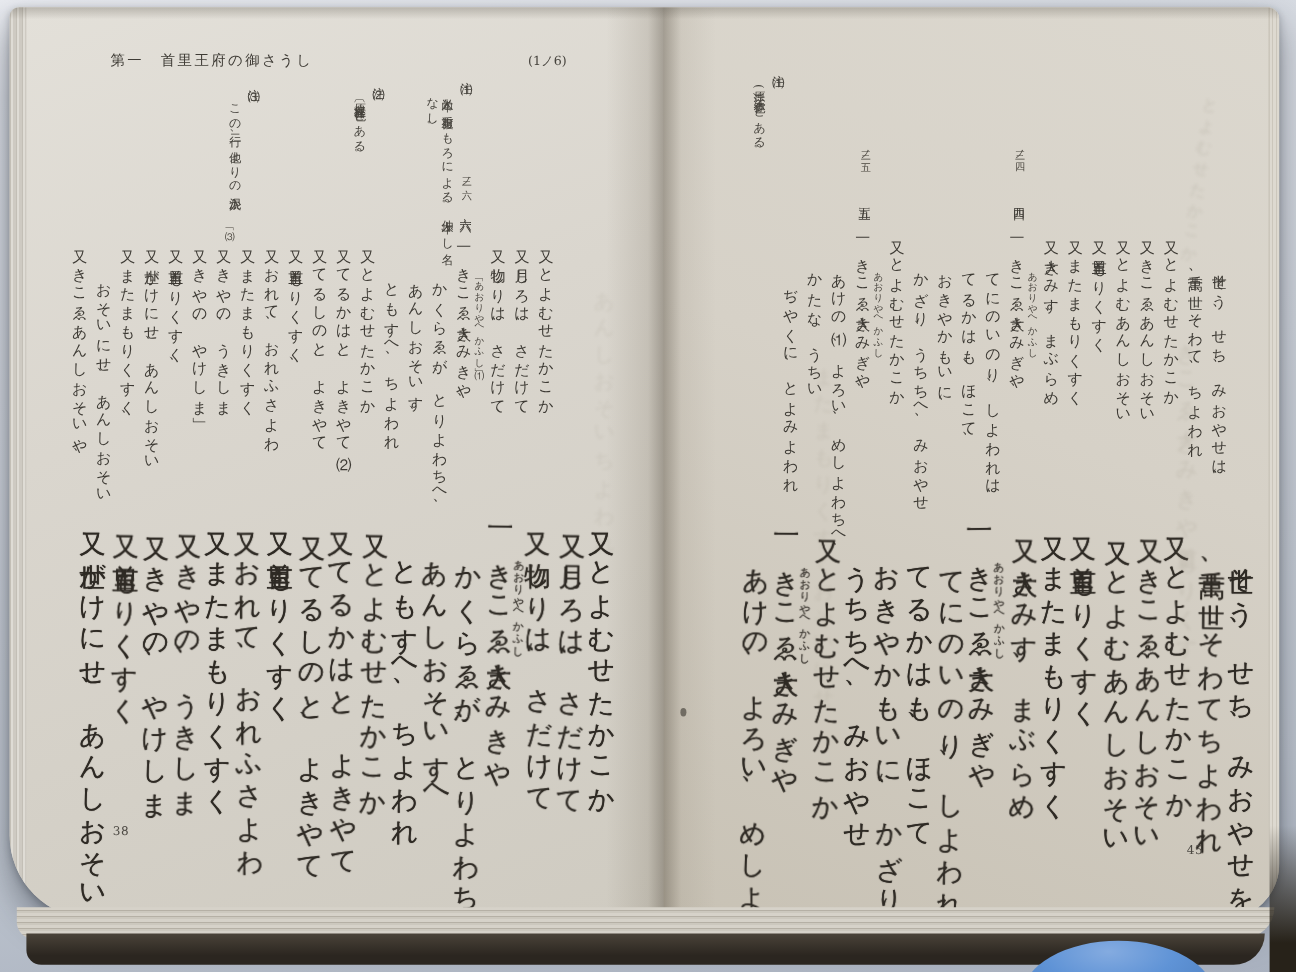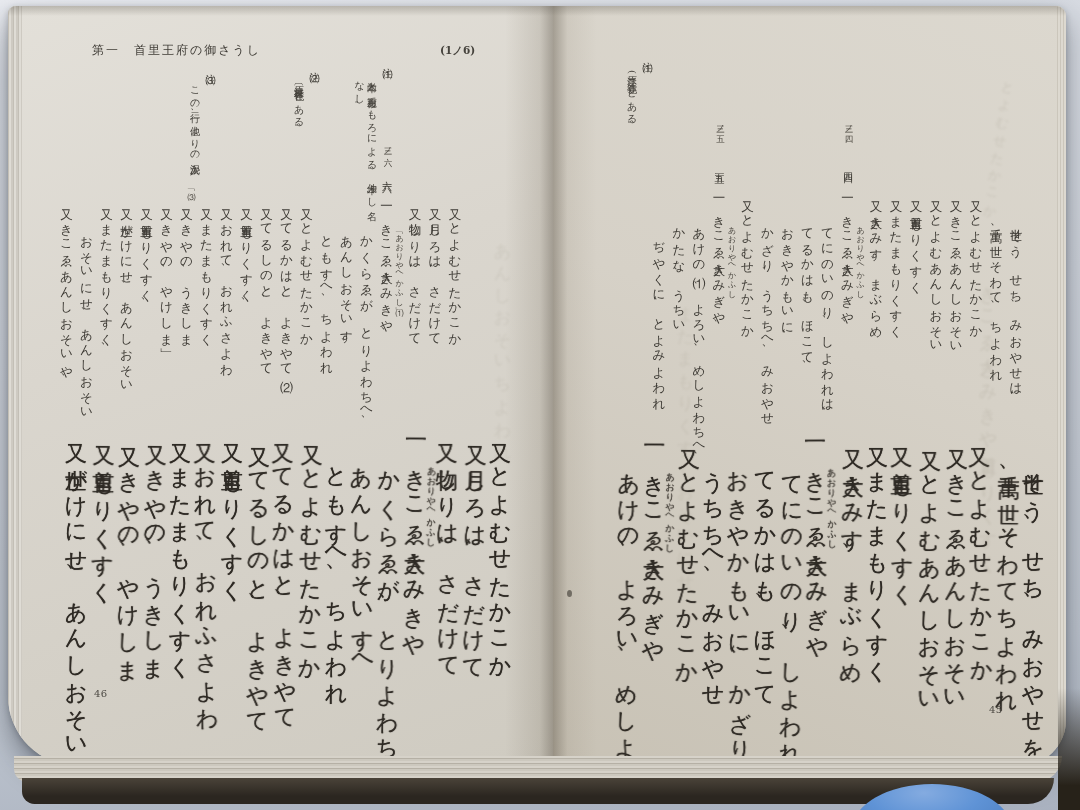--- a/index.html
+++ b/index.html
@@ -30,21 +30,21 @@
   .cover{position:absolute;left:22px;top:778px;width:1032px;height:26px;
     background:linear-gradient(180deg,#4a4339 0%,#2b2620 70%);border-radius:0 0 46px 22px;}
   .blue-thing{position:absolute;left:852px;top:784px;width:160px;height:50px;
     border-radius:80px 80px 0 0/46px 46px 0 0;
     background:radial-gradient(ellipse at 45% 18%,#84abe0 0%,#5f93d6 45%,#4a7cbd 100%);}
   .corner-dark{position:absolute;right:0;top:688px;width:22px;height:122px;
     background:linear-gradient(180deg,rgba(40,36,30,0),#272219 80%);}
   .ink-dot{position:absolute;left:559px;top:584px;width:5px;height:7px;border-radius:50%;
     background:#55514a;opacity:.75;}
   .rtitle{position:absolute;left:72px;top:36px;font-size:12px;color:#3e3b35;letter-spacing:2px;}
-  .folio{position:absolute;left:420px;top:38px;font-size:10.5px;color:#45423c;font-weight:bold;}
+  .folio{position:absolute;left:420px;top:38px;font-size:10.5px;color:#45423c;}
   .print{position:absolute;writing-mode:vertical-rl;color:#3d3a34;font-size:12.5px;}
   .page-left  .print{right:92px;top:193px;}
   .page-right .print{right:44px;top:185px;}
   .col{position:relative;white-space:nowrap;line-height:1;letter-spacing:1.5px;margin-left:7.5px;}
   .col.i1{padding-top:28px;}
   .col.i2{padding-top:42px;}
   .col.gap{margin-right:16px;}
   .ruby{position:absolute;right:-10px;top:30px;font-size:8px;letter-spacing:0;color:#4a463f;white-space:nowrap;}
   .num{position:absolute;top:-26px;right:1px;font-size:10px;letter-spacing:2px;color:#3d3a34;}
   .xref{position:absolute;top:-72px;right:0;font-size:8.5px;letter-spacing:0;color:#4a463f;}
@@ -144,21 +144,21 @@
           <div class="col">又　おれて、おれふさよわ</div>
           <div class="col">又　またまもりくすく</div>
           <div class="col">又　きゝやの、うきしま</div>
           <div class="col">又　きゝやの、やけしま</div>
           <div class="col">又　首里もりくすく</div>
           <div class="col">又　世がけにせ、あんしおそい</div>
         </div>
 
       <div class="bleed bleed-l1">あんしおそいちよわれ</div>
 
-      <div class="pgnum pg-left">46</div>
+      <div class="pgnum pg-left">38</div>
     </div>
 
     <div class="page page-right">
       <div class="note note-r1">
         <span class="lbl">注⑴</span>
         <span class="bd">原注(赤色)とある。</span>
       </div>
 
       <div class="print">
           <div class="col i1">世そう、せち、みおやせは、</div>

